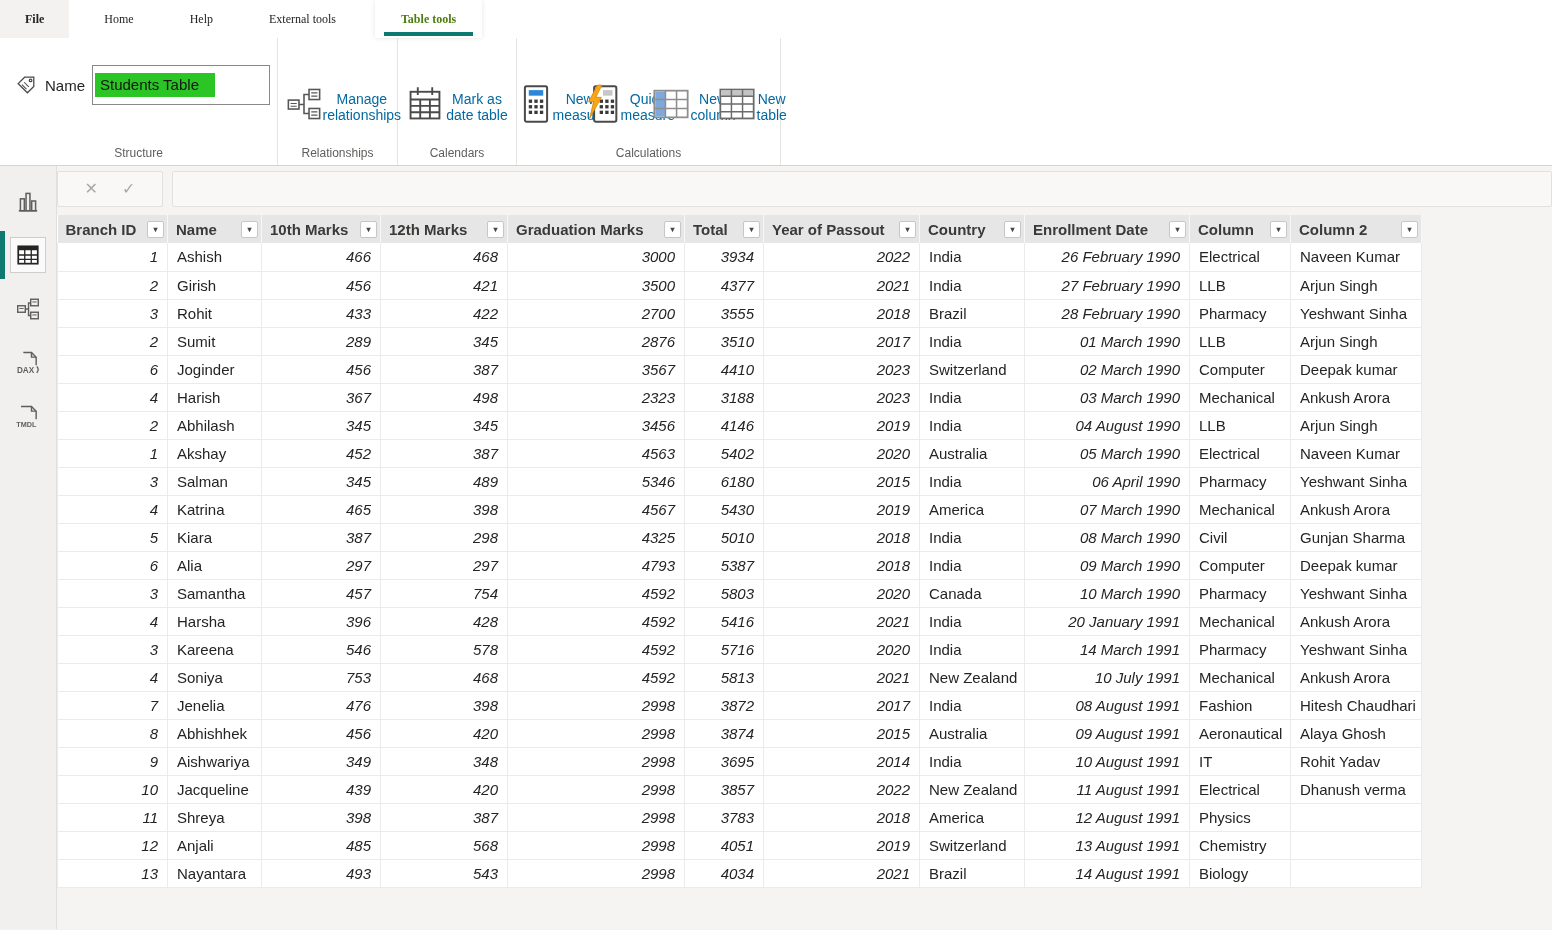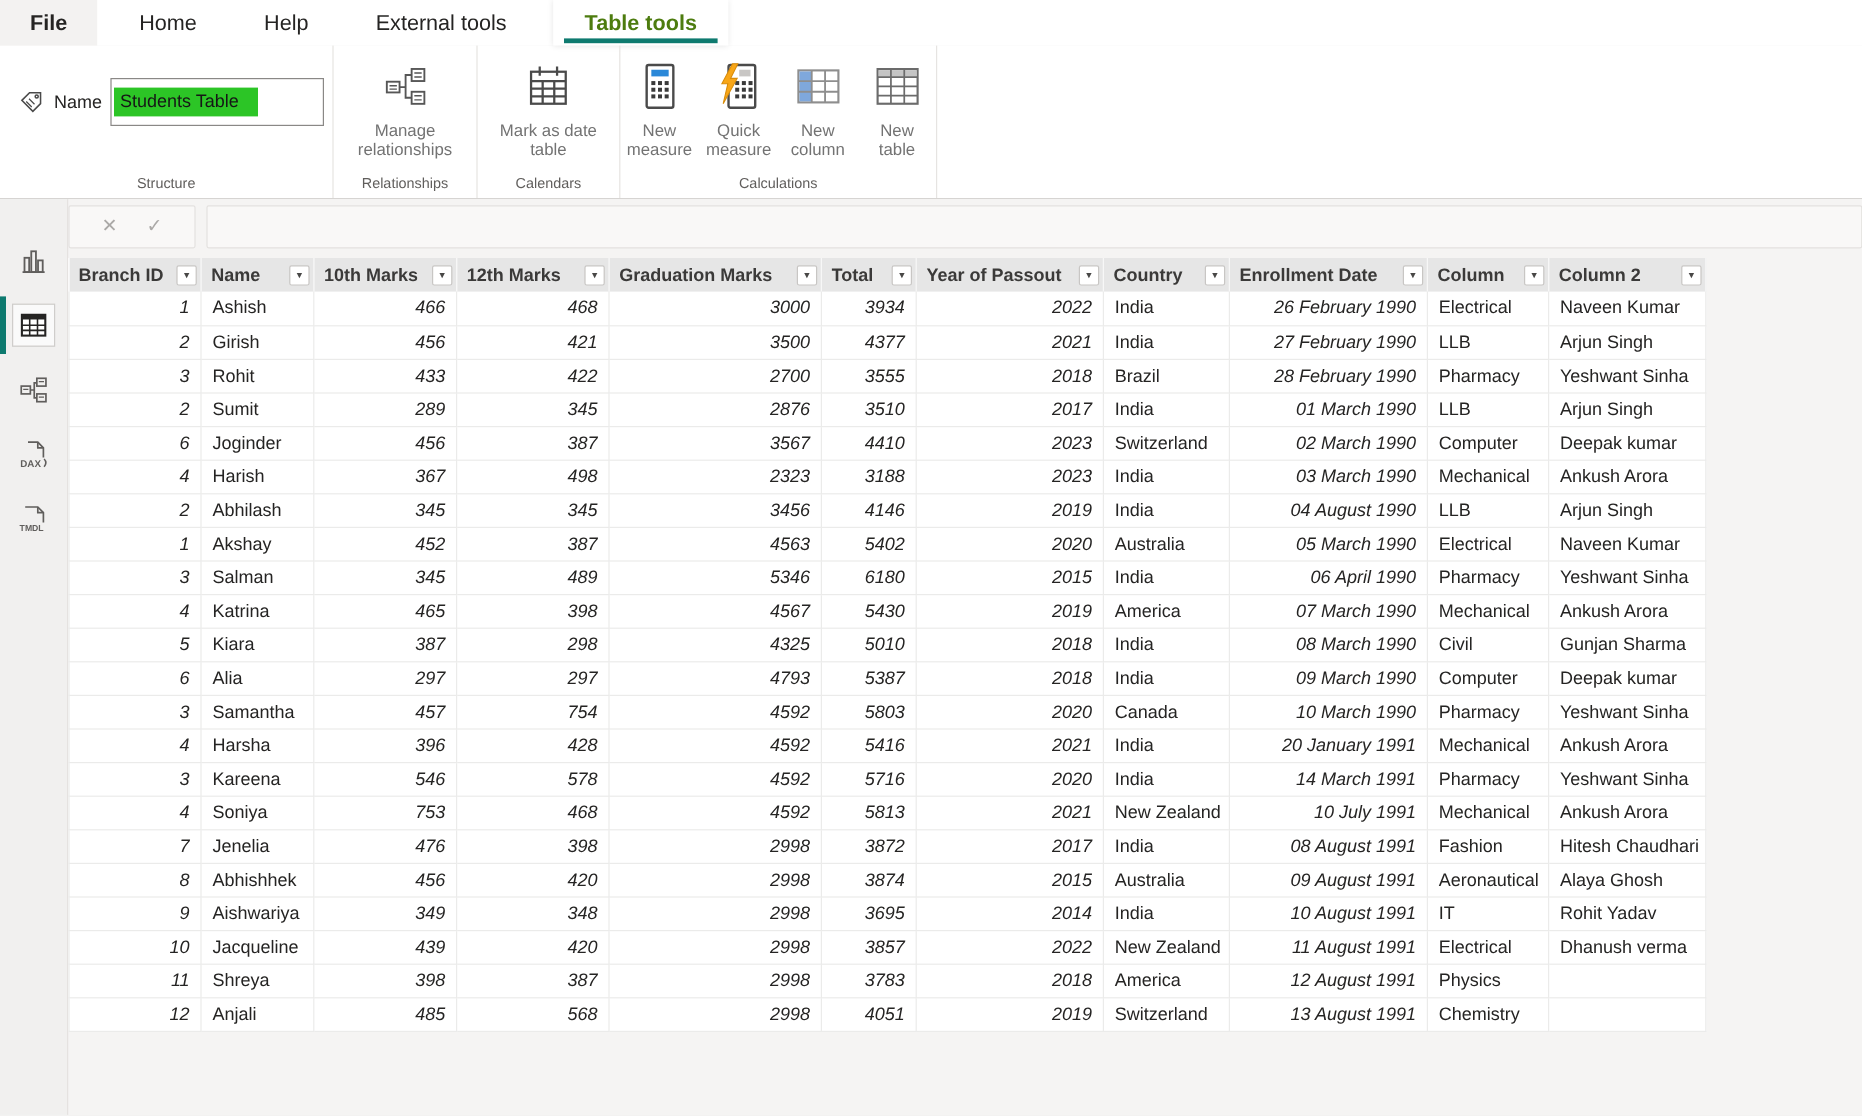--- a/index.html
+++ b/index.html
@@ -1,22 +1,22 @@
 <!DOCTYPE html>
 <html><head>
 <meta charset="utf-8">
 <style>
   * { margin:0; padding:0; box-sizing:border-box; }
   html,body { width:1552px; height:930px; overflow:hidden;
     font-family:"Liberation Sans", sans-serif; background:#F3F2F1; color:#252423; }
 
   
   .menubar { height:38px; background:#fff; display:flex; align-items:stretch; }
-  .menu-item { display:flex; align-items:center; padding:0 21px; font-size:18px;
-    color:#252423; cursor:default; white-space:nowrap; }
+  .menu-item { display:flex; align-items:center; padding:0 21px; font-size:12px;
+    color:#252423; cursor:default; white-space:nowrap;font-family:Liberation Serif, serif; }
   .menu-item.file { background:#F3F2F1; font-weight:700; padding:0 25px; }
   .menu-item.gap { margin-left:14px; }
   .menu-item.active { color:#4d7c0f; font-weight:700; position:relative; background:#fff;
     box-shadow:0 0 5px rgba(0,0,0,.10); margin-left:18px; padding:0 26px; }
   .menu-item.active::after { content:""; position:absolute; left:9px; right:9px; bottom:2px;
     height:4px; background:#0E7A6F; }
 
   
   .ribbon { height:128px; background:#fff; border-bottom:1px solid #D6D4D2; display:flex; }
   .rgroup { position:relative; border-right:1px solid #E6E4E2; height:100%; }
@@ -27,29 +27,29 @@
   .g-calculations { width:264px; display:flex; justify-content:center; gap:4px; }
   .g-calendars { width:119px; display:flex; justify-content:center; }
 
   .name-row { display:flex; align-items:center; gap:7px; margin:27px 0 0 14px; }
   .name-label { font-size:15px; color:#252423; }
   .name-box { width:178px; height:40px; background:#fff; border:1px solid #8A8886;
     display:flex; align-items:center; padding-left:2px; overflow:hidden; }
   .name-hl { background:#2CC526; color:#161616; font-size:15px; line-height:24px;
     padding:0 16px 0 5px; white-space:nowrap; }
 
-  .rbtn { display:flex; flex-direction:column; align-items:center; margin-top:12px;
-    font-size:14px; line-height:1.14; text-align:center; color:#737373; cursor:default; }
+  .rbtn { display:flex; align-items:center; margin-top:12px;
+    font-size:14px; line-height:1.14; text-align:center; color:#0369a1; cursor:default; }
   .rbtn .ricon { height:44px; display:flex; align-items:center; justify-content:center; margin-bottom:7px; }
   .rbtn.w104 { width:106px; } .rbtn.w64 { width:62px; } .rbtn.w100 { width:104px; }
 
   
   .workspace { display:flex; height:763px; }
   .sidenav { width:57px; background:#F1F0EF; border-right:1px solid #E1DFDD;
-    padding-top:24px; display:flex; flex-direction:column; }
+    padding-top:8px; display:flex; flex-direction:column; }
   .side-btn { height:54px; display:flex; align-items:center; justify-content:center; position:relative; }
   .side-btn.active::before { content:""; position:absolute; left:0; top:3px; bottom:3px;
     width:5px; background:#0E7A6F; }
   .side-btn.active .iconbox { outline:1px solid #CFCDCB; background:#FAFAFA; }
   .iconbox { width:34px; height:34px; display:flex; align-items:center; justify-content:center; }
 
   .main { flex:1; background:#F5F4F3; display:flex; flex-direction:column; }
   .fx-bar { height:46px; display:flex; align-items:center; padding:5px 0; }
   .fx-btns { width:106px; height:36px; background:#F9F8F7; border:1px solid #E3E1DF;
     border-radius:2px; display:flex; align-items:center; justify-content:center; gap:24px; }
@@ -629,17 +629,30 @@
               <td class="num">485</td>
               <td class="num">568</td>
               <td class="num">2998</td>
               <td class="num">4051</td>
               <td class="num">2019</td>
               <td>Switzerland</td>
               <td class="num">13 August 1991</td>
               <td>Chemistry</td>
               <td></td>
             </tr>
+            <tr>
+              <td class="num">13</td>
+              <td>Nayantara</td>
+              <td class="num">493</td>
+              <td class="num">543</td>
+              <td class="num">2998</td>
+              <td class="num">4034</td>
+              <td class="num">2021</td>
+              <td>Brazil</td>
+              <td class="num">14 August 1991</td>
+              <td>Biology</td>
+              <td></td>
+            </tr>
           </tbody>
         </table>
     </div>
   </div>
 </div>
 
 </body></html>

